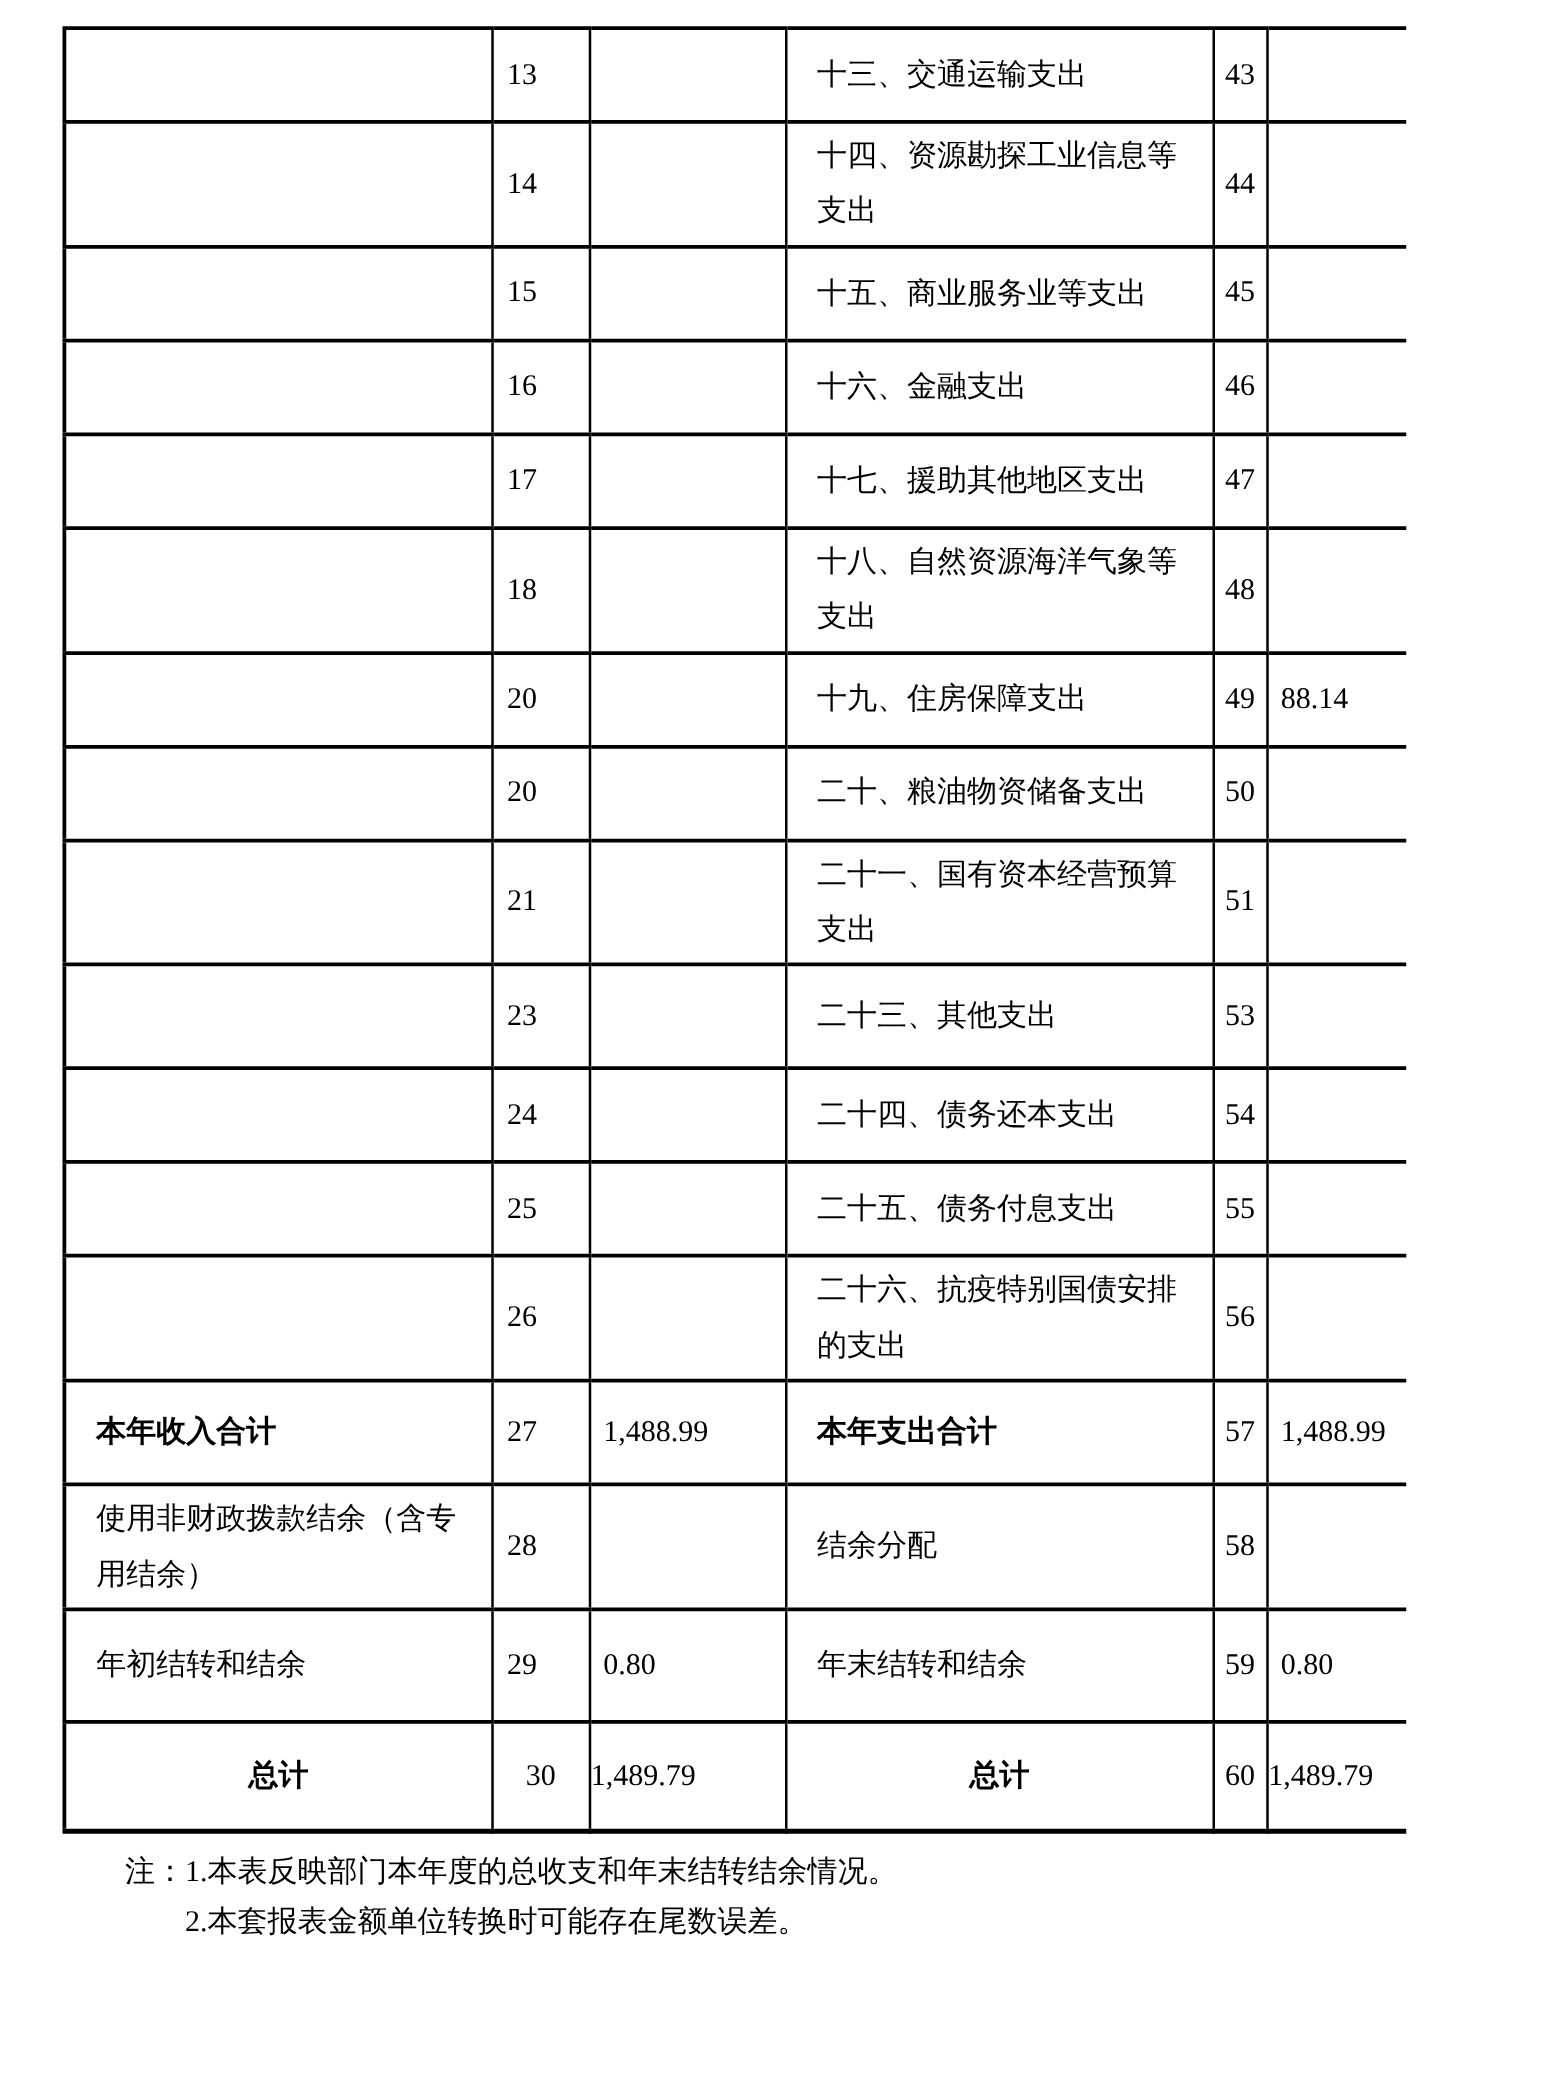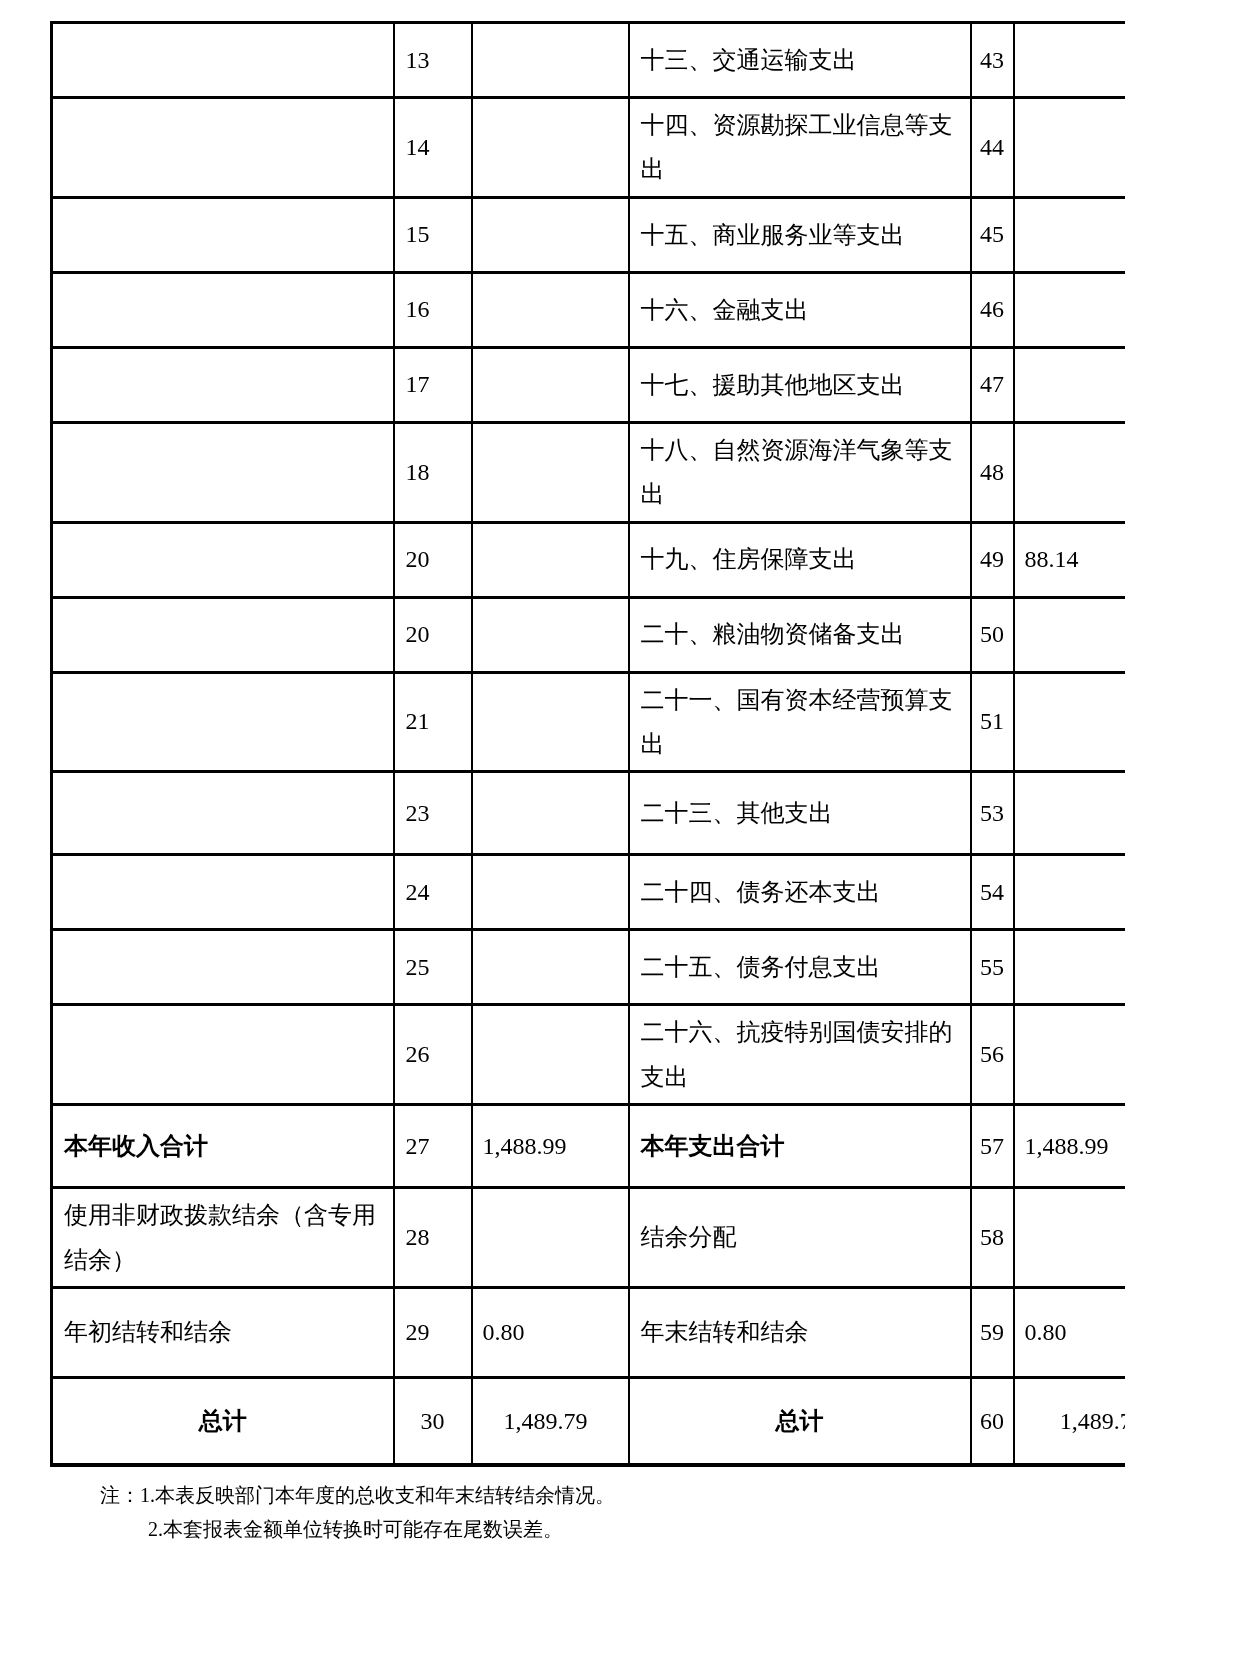--- a/index.html
+++ b/index.html
@@ -36,39 +36,39 @@
   table.fin tbody tr:nth-child(2),
   table.fin tbody tr:nth-child(6),
   table.fin tbody tr:nth-child(9),
   table.fin tbody tr:nth-child(10),
   table.fin tbody tr:nth-child(14) { height: 83px; }
   table.fin tbody tr:nth-child(15) { height: 80px; }
   table.fin tbody tr:nth-child(16) { height: 90px; }
   table.fin tbody tr:nth-child(18) { height: 93px; }
 
   td.label {
-    padding: 4px 9px 4px 11px;
+    padding: 4px 9px 4px 24px;
     line-height: 1.85;
     word-break: break-all;
     overflow-wrap: anywhere;
     text-align: left;
   }
   td.line-l  { padding-left: 11px; text-align: left; }
   td.line-c  { padding: 0 2px; text-align: center; }
   td.amount  { padding-left: 10px; text-align: left; }
 
   
   tr.row-subtotal td.label { font-weight: bold; }
 
   
   tr.row-total td.label  { font-weight: bold; text-align: center; padding: 20px 6px; }
   tr.row-total td.line-l { text-align: center; padding-left: 0; }
-  tr.row-total td.amount { text-align: center; padding: 0 9px 0 0; }
-
-  .notes { margin: 15px 0 0 100px; font-size: 20px; line-height: 1.35; }
+  tr.row-total td.amount { text-align: left; padding: 0 9px 0 0; }
+
+  .notes { margin: 15px 0 0 100px; font-size: 24px; line-height: 1.35; }
   .notes p.note-line-1 { margin: 0; }
   .notes p.note-line-2 { margin: 7px 0 0 48px; }
 </style>
 </head>
 <body>
 
 <div class="page">
 
   <table class="fin">
     <colgroup>

